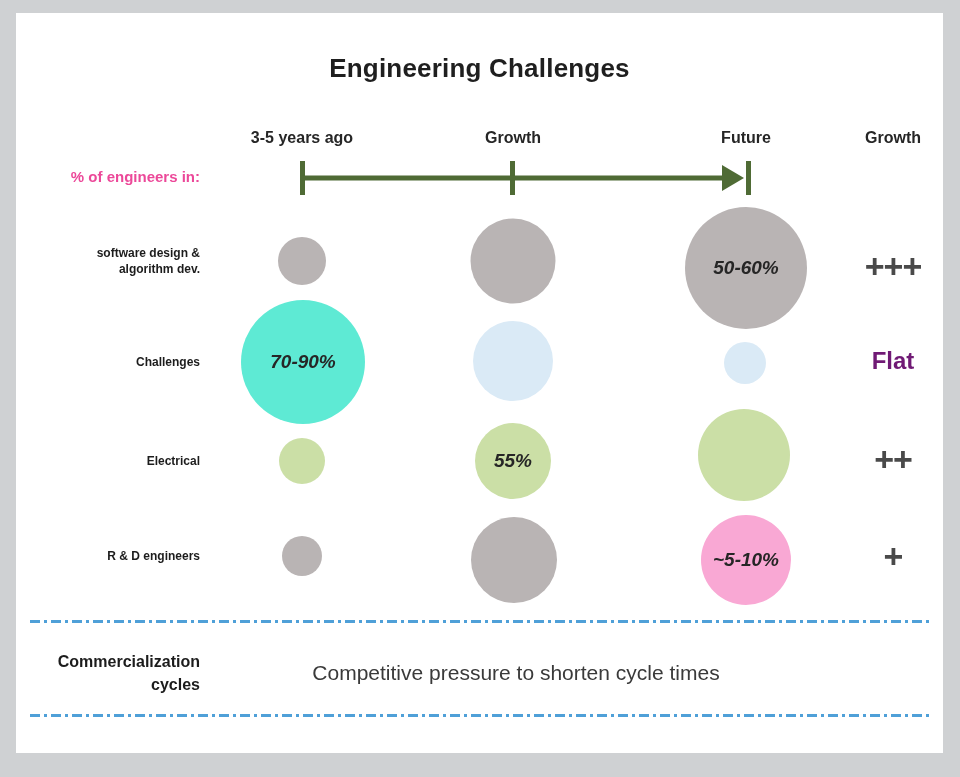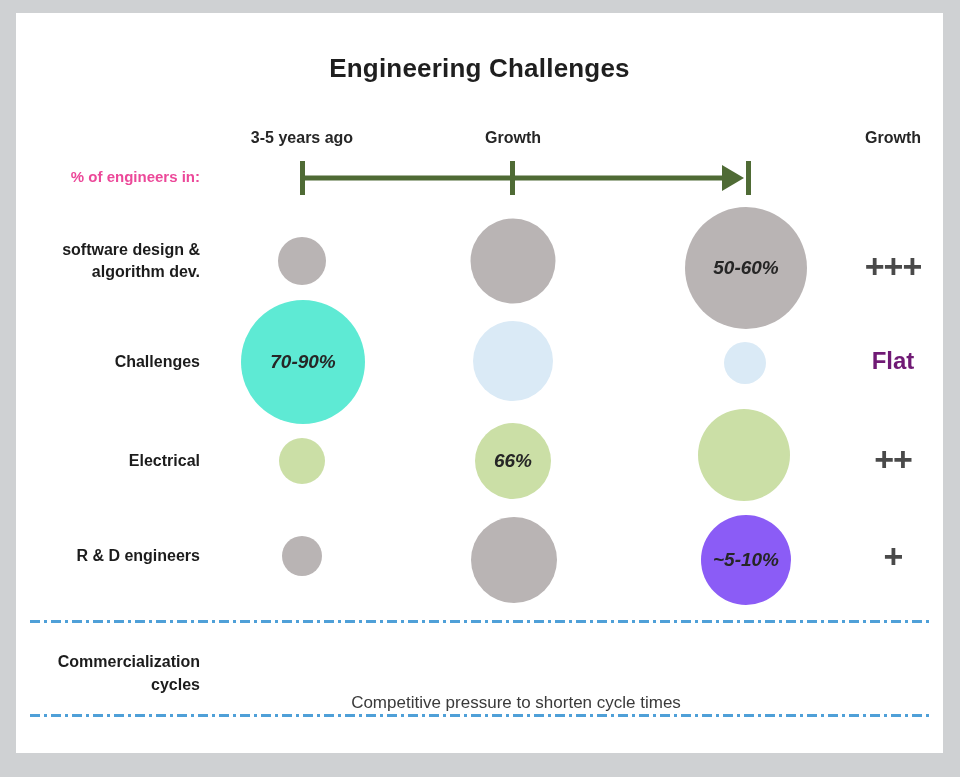--- a/index.html
+++ b/index.html
@@ -34,21 +34,21 @@
   .axis-label{
     left:10px;width:174px;
     top:155px;
     text-align:right;
     font-size:15px;font-weight:bold;
     color:#ec4899;
   }
   .row-label{
     left:10px;width:174px;
     text-align:right;
-    font-size:16px;font-weight:bold;
+    font-size:12px;font-weight:bold;
     color:#1c1c1c;
     white-space:pre-line;
     line-height:1.35;
     transform:translateY(-50%);
   }
   .bubble{
     border-radius:50%;
     transform:translate(-50%,-50%);
     display:flex;align-items:center;justify-content:center;
     font-size:19px;font-weight:bold;font-style:italic;
@@ -75,36 +75,37 @@
     left:10px;width:174px;
     top:637px;
     text-align:right;
     font-size:16px;font-weight:bold;
     color:#1c1c1c;
     white-space:pre-line;
     line-height:1.45;
   }
   .footer-note{
     left:200px;width:600px;
-    top:680px;
+    top:648px;
     text-align:center;
-    font-size:17px;
+    font-size:21px;
     color:#3a3a3a;
   }
   svg{display:block;}
 </style>
 </head>
 <body>
 
 <div class="panel">
 
   <div class="abs title">Engineering Challenges</div>
 
   <div class="abs col-header" style="left:196px;">3-5 years ago</div>
   <div class="abs col-header" style="left:407px;">Growth</div>
+  <div class="abs col-header" style="left:640px;">Future</div>
   <div class="abs col-header" style="left:787px;">Growth</div>
 
   <div class="abs axis-label">% of engineers in:</div>
 
   <svg class="abs" style="left:0;top:0;" width="927" height="200" aria-hidden="true">
     <g fill="#4f6b35">
       <rect x="284" y="148" width="5" height="34"></rect>
       <rect x="494" y="148" width="5" height="34"></rect>
       <rect x="730" y="148" width="5" height="34"></rect>
       <rect x="286" y="162.5" width="424" height="5"></rect>
@@ -122,27 +123,27 @@
   <div class="abs bubble" style="left: 497px; top: 248px; width: 85px; height: 85px; background: rgb(185, 180, 180);"></div>
   <div class="abs bubble" style="left: 730px; top: 255px; width: 122px; height: 122px; background: rgb(185, 180, 180);">50-60%</div>
   <div class="abs growth" style="left: 877px; top: 253px; color: rgb(74, 74, 74);">+++</div>
 
   <div class="abs bubble" style="left: 287px; top: 349px; width: 124px; height: 124px; background: #5eead4;">70-90%</div>
   <div class="abs bubble" style="left: 497px; top: 348px; width: 80px; height: 80px; background: rgb(218, 234, 246);"></div>
   <div class="abs bubble" style="left: 729px; top: 350px; width: 42px; height: 42px; background: rgb(218, 234, 246);"></div>
   <div class="abs growth growth-flat" style="left: 877px; top: 348px; color: #701a75;">Flat</div>
 
   <div class="abs bubble" style="left: 286px; top: 448px; width: 46px; height: 46px; background: rgb(203, 223, 166);"></div>
-  <div class="abs bubble" style="left: 497px; top: 448px; width: 76px; height: 76px; background: rgb(203, 223, 166);">66%</div>
+  <div class="abs bubble" style="left: 497px; top: 448px; width: 76px; height: 76px; background: rgb(203, 223, 166);">55%</div>
   <div class="abs bubble" style="left: 728px; top: 442px; width: 92px; height: 92px; background: rgb(203, 223, 166);"></div>
   <div class="abs growth" style="left: 877px; top: 446px; color: rgb(74, 74, 74);">++</div>
 
   <div class="abs bubble" style="left: 286px; top: 543px; width: 40px; height: 40px; background: rgb(185, 180, 180);"></div>
   <div class="abs bubble" style="left: 498px; top: 547px; width: 86px; height: 86px; background: rgb(185, 180, 180);"></div>
-  <div class="abs bubble" style="left: 730px; top: 547px; width: 90px; height: 90px; background: #8b5cf6;">~5-10%</div>
+  <div class="abs bubble" style="left: 730px; top: 547px; width: 90px; height: 90px; background: #f9a8d4;">~5-10%</div>
   <div class="abs growth" style="left: 877px; top: 543px; color: rgb(74, 74, 74);">+</div>
 
   <div class="abs dashline" style="top:607px;"></div>
   <div class="abs footer-label">Commercialization
 cycles</div>
   <div class="abs footer-note">Competitive pressure to shorten cycle times</div>
   <div class="abs dashline" style="top:701px;"></div>
 
 </div>
 

